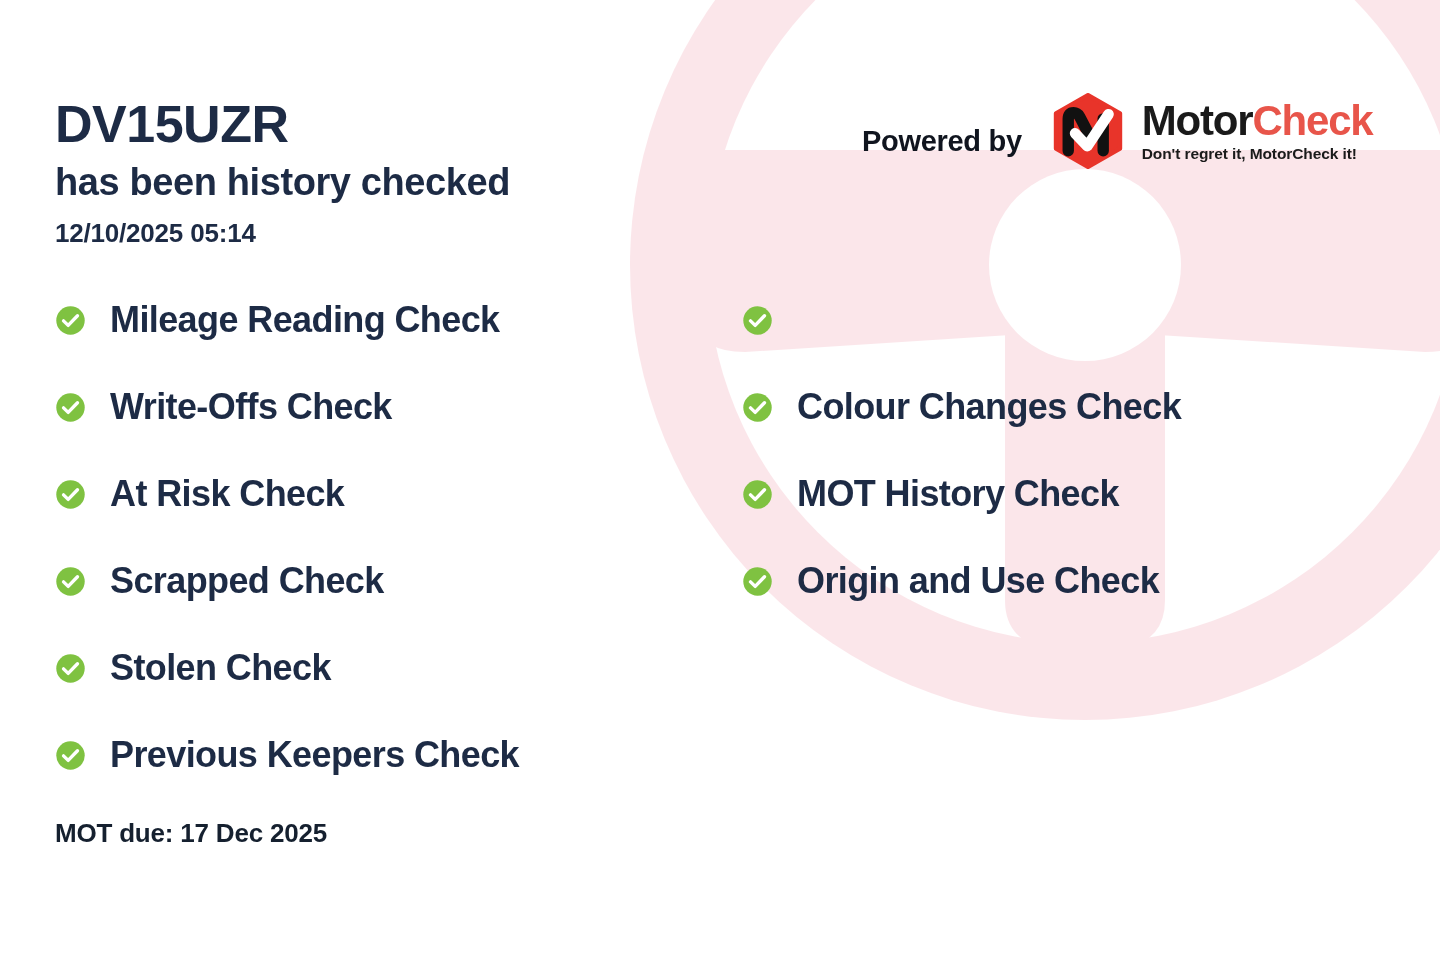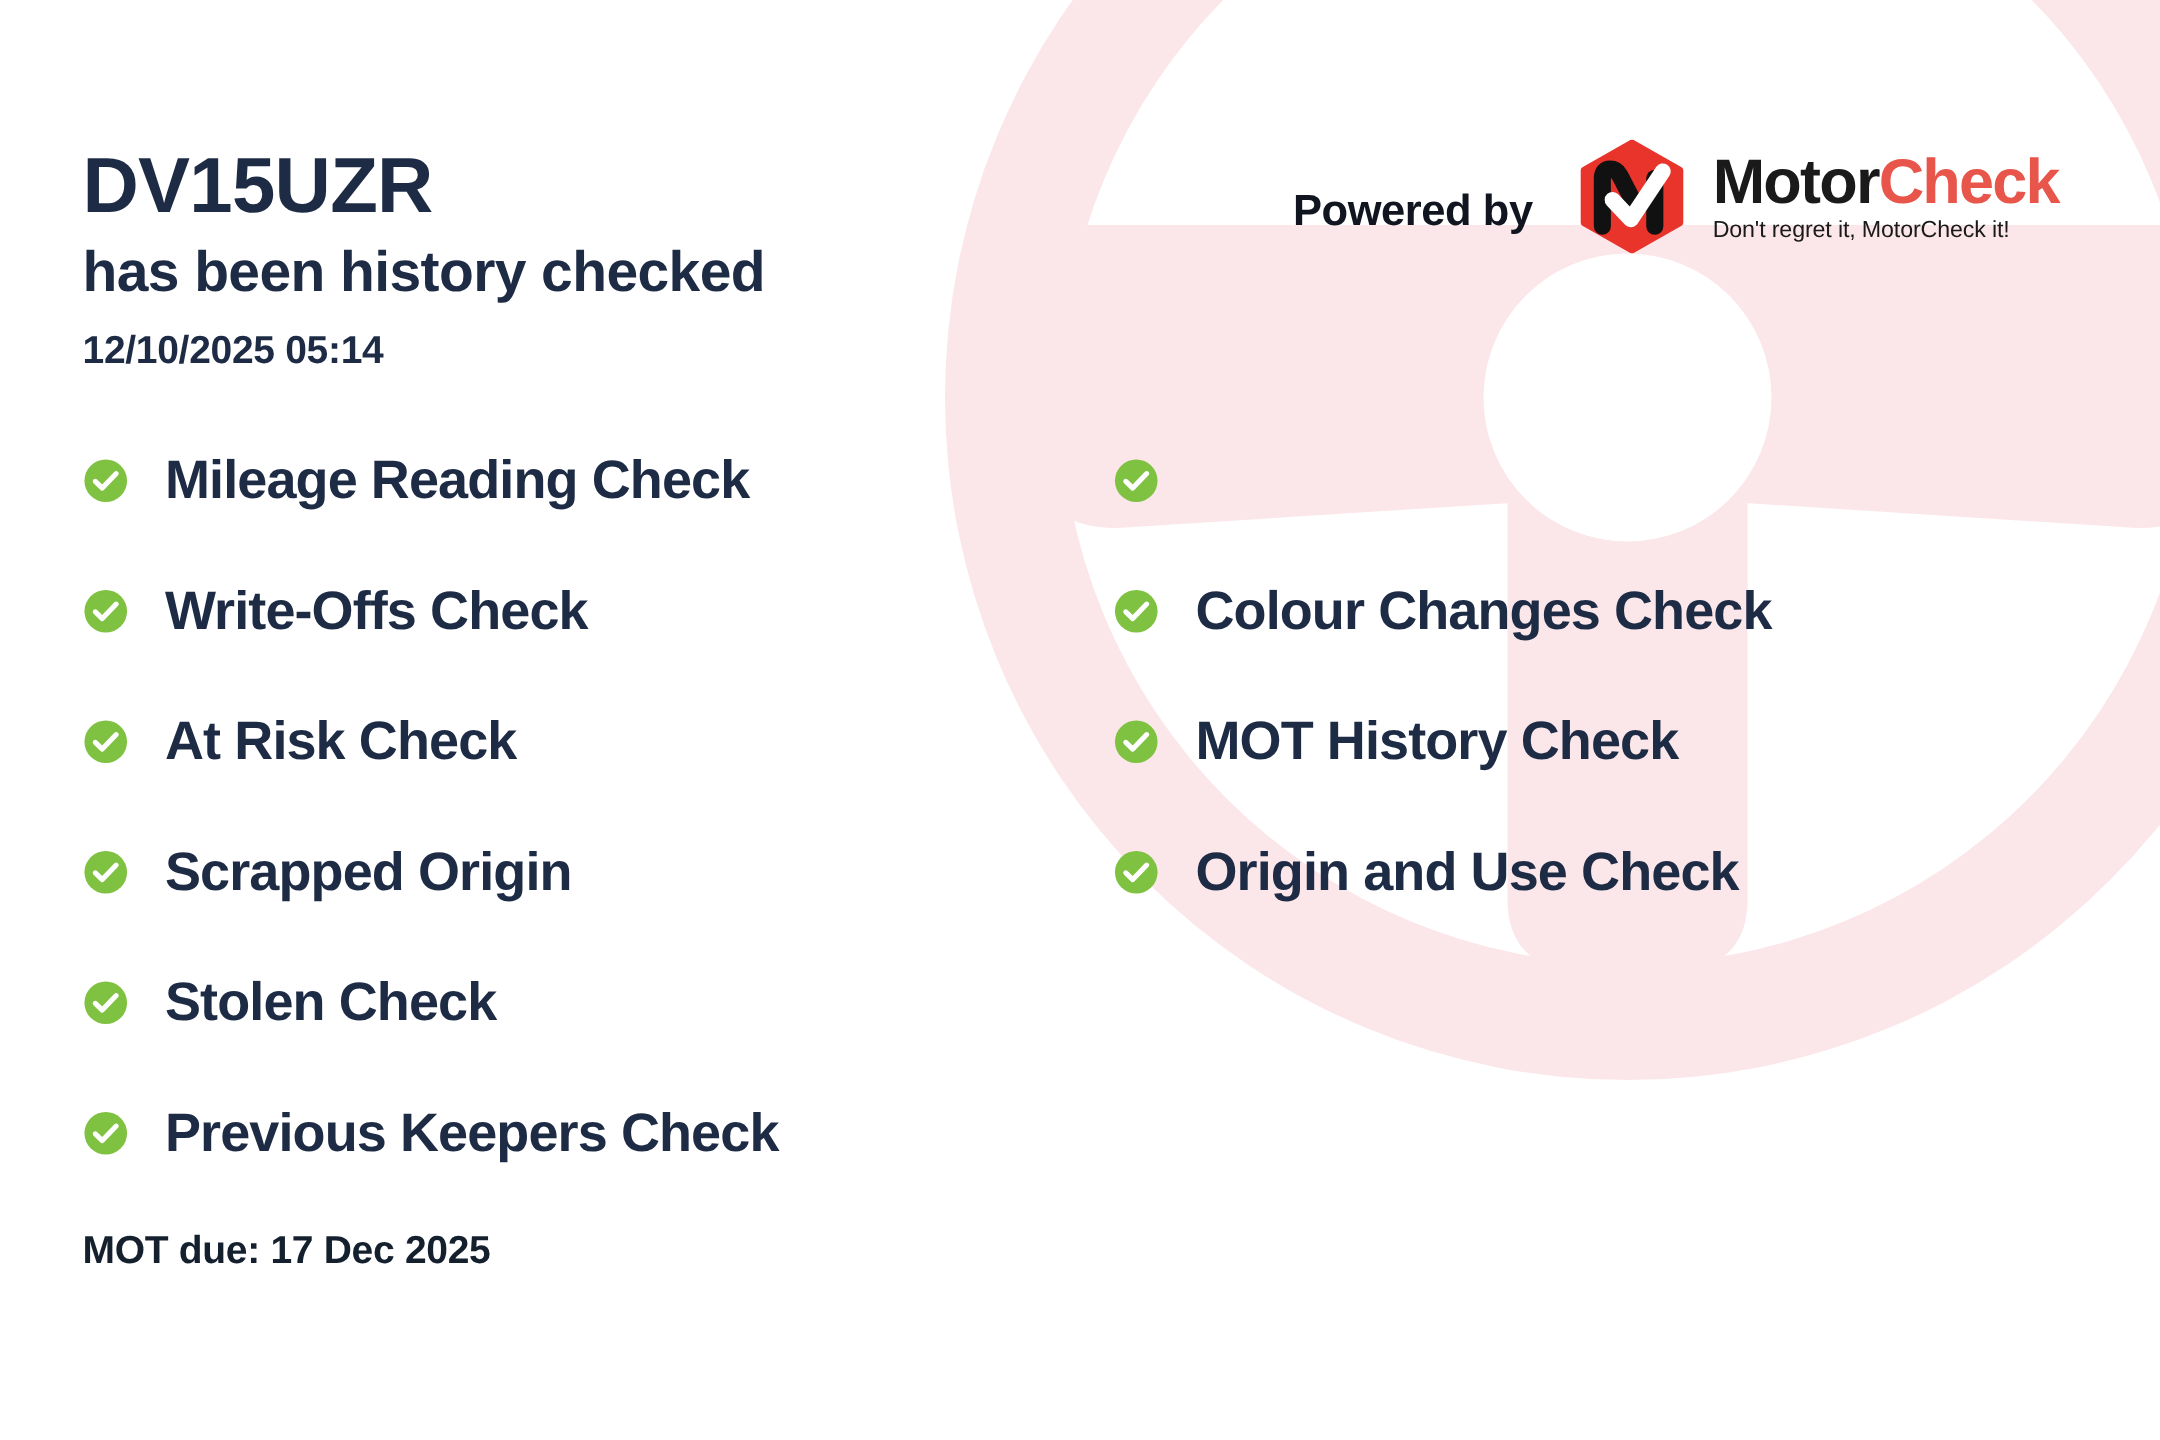--- a/index.html
+++ b/index.html
@@ -97,21 +97,21 @@
     font-weight:bold;
     letter-spacing:-1.2px;
     line-height:1.0;
     white-space:nowrap;
   }
   .wm-motor { color:#1a1a1a; }
   .wm-check { color:#e8554a; }
   .tagline {
     margin-top:3px;
     font-size:15.5px;
-    font-weight:normal;
+    font-weight:bold;
     color:#1a1a1a;
     letter-spacing:-0.1px;
     white-space:nowrap;
   }
 
   
   .col { position:absolute; }
   #col-left  { left:55px;  top:293px; }
   #col-right { left:742px; top:293px; }
 
@@ -226,21 +226,21 @@
           <path d="M6.6 12.3 L10.2 15.8 L17.4 8.3" fill="none" stroke="#ffffff" stroke-width="2.6" stroke-linecap="round" stroke-linejoin="round"></path>
         </svg>
         <span class="check-label">At Risk Check</span>
       </div>
 
       <div class="check-row">
         <svg class="check-icon" viewBox="0 0 24 24" aria-hidden="true">
           <circle cx="12" cy="12" r="11" fill="#7FC241"></circle>
           <path d="M6.6 12.3 L10.2 15.8 L17.4 8.3" fill="none" stroke="#ffffff" stroke-width="2.6" stroke-linecap="round" stroke-linejoin="round"></path>
         </svg>
-        <span class="check-label">Scrapped Origin</span>
+        <span class="check-label">Scrapped Check</span>
       </div>
 
       <div class="check-row">
         <svg class="check-icon" viewBox="0 0 24 24" aria-hidden="true">
           <circle cx="12" cy="12" r="11" fill="#7FC241"></circle>
           <path d="M6.6 12.3 L10.2 15.8 L17.4 8.3" fill="none" stroke="#ffffff" stroke-width="2.6" stroke-linecap="round" stroke-linejoin="round"></path>
         </svg>
         <span class="check-label">Stolen Check</span>
       </div>
 

